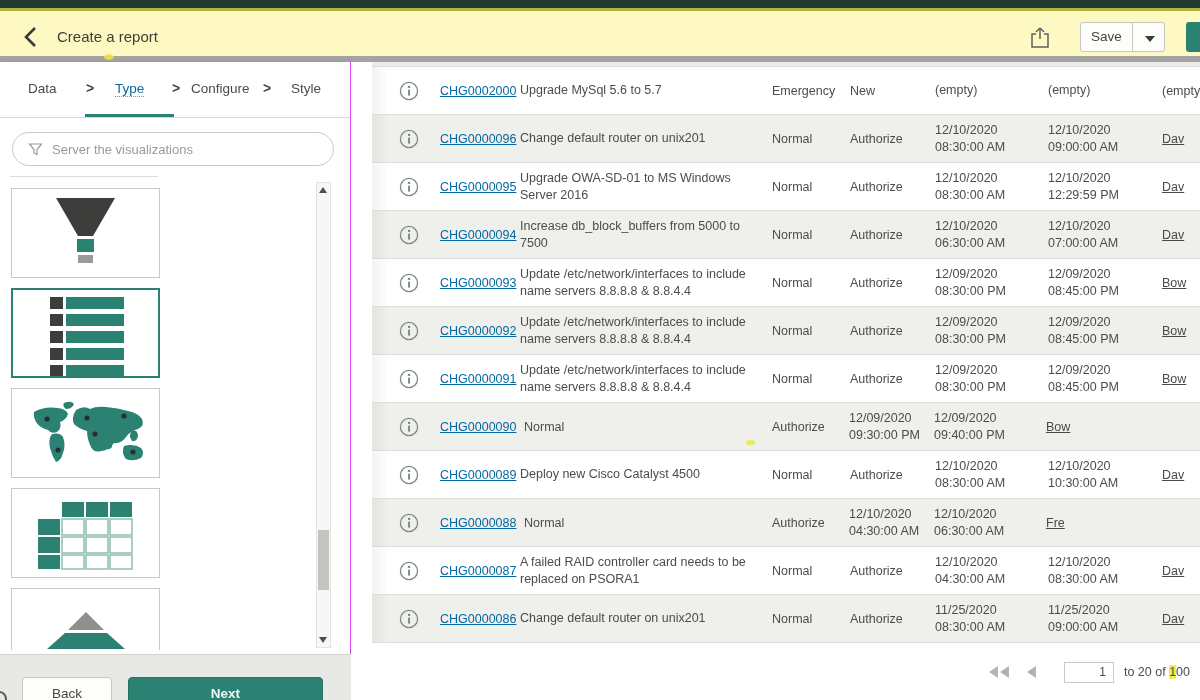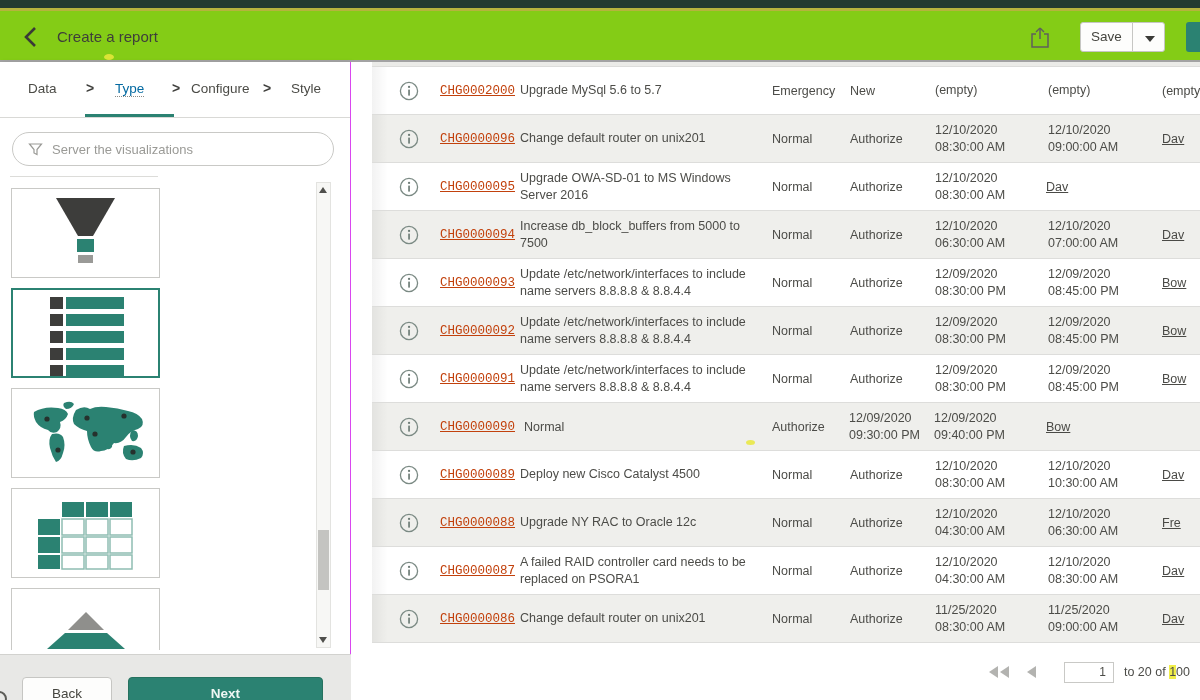--- a/index.html
+++ b/index.html
@@ -3,21 +3,21 @@
 <meta charset="utf-8">
 <style>
   * { margin:0; padding:0; box-sizing:border-box; }
   html,body { width:1200px; height:700px; overflow:hidden; background:#fff;
     font-family:"Liberation Sans", sans-serif; color:#4c4c48; }
 
   
   .topbar { position:absolute; left:0; top:0; width:1200px; height:8px; background:#223a30; }
   .topbar-accent { position:absolute; left:0; top:8px; width:1200px; height:3px; background:#b5b33e; }
   .app-header { position:absolute; left:0; top:11px; width:1200px; height:51px;
-    background:#84cc16; border-bottom:2px solid #a3a3a3; }
+    background:#fef9c3; border-bottom:6px solid #a3a3a3; }
   .back-btn { position:absolute; left:20px; top:14px; width:26px; height:24px; cursor:pointer; }
   .page-title { position:absolute; left:57px; top:0; height:51px; line-height:51px;
     font-size:15px; color:#3e3e3a; }
   .share-btn { position:absolute; left:1028px; top:13px; width:24px; height:26px; }
   .save-btn { position:absolute; left:1080px; top:11px; width:53px; height:30px;
     background:#fdfdfc; border:1px solid #c6c6c3; border-radius:3px 0 0 3px;
     font-size:13.5px; color:#45453f; text-align:center; line-height:28px; cursor:pointer; }
   .save-caret-btn { position:absolute; left:1132px; top:11px; width:33px; height:30px;
     background:#fdfdfc; border:1px solid #c6c6c3; border-radius:0 3px 3px 0; cursor:pointer; }
   .caret-down { position:absolute; left:12px; top:13px; width:0; height:0;
@@ -74,21 +74,21 @@
   .main { position:absolute; left:351px; top:62px; width:849px; height:638px; background:#fff; }
   .table-wrap { position:absolute; left:21px; top:0; width:828px; }
   .table-topstrip { height:5px; background:#ebebe8; border-bottom:1px solid #dddddb; }
   .trow { position:relative; height:48px; border-bottom:1px solid #dddddb;
     display:grid; grid-template-columns:64px 84px 248px 78px 86px 114px 116px 1fr;
     align-items:center; font-size:12.5px; color:#4c4c48; cursor:pointer; }
   .trow:nth-child(even) { background:#efefec; }
   .trow::before { content:""; position:absolute; left:0; top:0; bottom:0; width:16px;
     background:linear-gradient(to right, rgba(0,0,0,.05), transparent); pointer-events:none; }
   .c-icon { margin-left:27px; width:20px; height:20px; }
-  .c-num { padding-left:4px; color:#c2410c; text-decoration:underline;font-family:Liberation Mono, monospace; }
+  .c-num { padding-left:4px; color:#0369a1; text-decoration:underline; }
   .c-desc { padding-right:18px; line-height:1.32; }
   .c-pri { padding-left:4px; } .c-state { padding-left:4px; }
   .c-start { padding-left:3px; padding-right:12px; line-height:1.35; }
   .c-end { padding-left:2px; padding-right:12px; line-height:1.35; }
   .c-name { color:#4a4a46; text-decoration:underline; white-space:nowrap; overflow:hidden; }
   .c-name.plain { text-decoration:none; }
   a.cell { cursor:pointer; }
 
   
   .pagination { position:absolute; top:598px; right:10px; height:24px;
@@ -298,20 +298,21 @@
         <circle cx="10" cy="10" r="8.6" fill="none" stroke="#7b8a84" stroke-width="1.3"></circle>
         <rect x="9.2" y="8.6" width="1.7" height="6" fill="#6e7d77"></rect>
         <circle cx="10.05" cy="5.9" r="1.15" fill="#6e7d77"></circle>
       </svg>
     </div>
     <a class="cell c-num">CHG0000095</a>
     <div class="cell c-desc">Upgrade OWA-SD-01 to MS Windows Server 2016</div>
     <div class="cell c-pri">Normal</div>
     <div class="cell c-state">Authorize</div>
     <div class="cell c-start">12/10/2020 08:30:00 AM</div>
+    <div class="cell c-end">12/10/2020 12:29:59 PM</div>
     <a class="cell c-name">Dav</a>
   </div>
 
   <div class="trow">
     <div class="c-icon">
       <svg width="20" height="20" viewBox="0 0 20 20">
         <circle cx="10" cy="10" r="8.6" fill="none" stroke="#7b8a84" stroke-width="1.3"></circle>
         <rect x="9.2" y="8.6" width="1.7" height="6" fill="#6e7d77"></rect>
         <circle cx="10.05" cy="5.9" r="1.15" fill="#6e7d77"></circle>
       </svg>
@@ -411,21 +412,20 @@
 
   <div class="trow">
     <div class="c-icon">
       <svg width="20" height="20" viewBox="0 0 20 20">
         <circle cx="10" cy="10" r="8.6" fill="none" stroke="#7b8a84" stroke-width="1.3"></circle>
         <rect x="9.2" y="8.6" width="1.7" height="6" fill="#6e7d77"></rect>
         <circle cx="10.05" cy="5.9" r="1.15" fill="#6e7d77"></circle>
       </svg>
     </div>
     <a class="cell c-num">CHG0000088</a>
-    <div class="cell c-desc">Upgrade NY RAC to Oracle 12c</div>
     <div class="cell c-pri">Normal</div>
     <div class="cell c-state">Authorize</div>
     <div class="cell c-start">12/10/2020 04:30:00 AM</div>
     <div class="cell c-end">12/10/2020 06:30:00 AM</div>
     <a class="cell c-name">Fre</a>
   </div>
 
   <div class="trow">
     <div class="c-icon">
       <svg width="20" height="20" viewBox="0 0 20 20">

